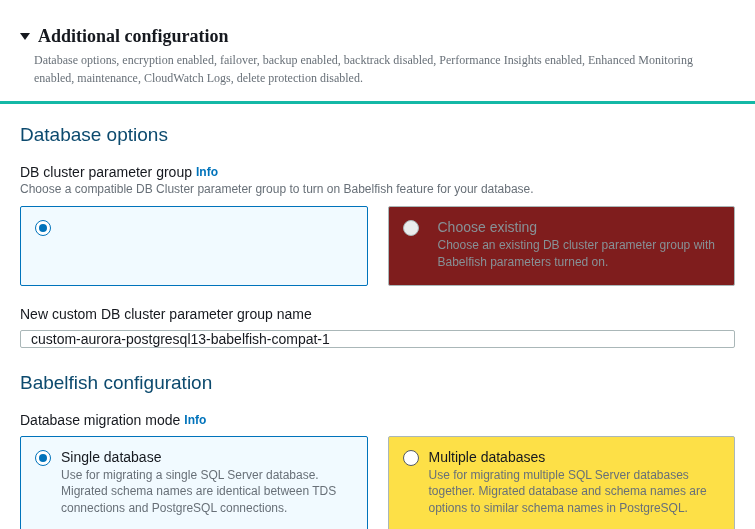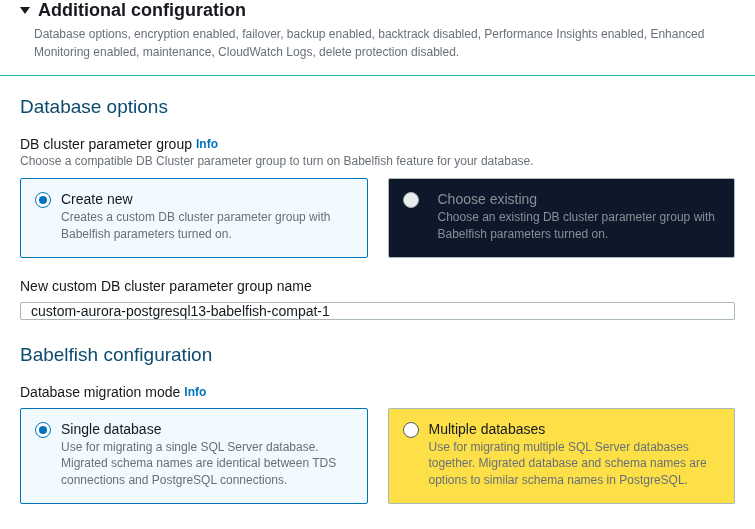--- a/index.html
+++ b/index.html
@@ -4,22 +4,23 @@
   <style>
     * { box-sizing: border-box; margin: 0; padding: 0; }
     body {
       font-family: "Amazon Ember", "Helvetica Neue", Arial, sans-serif;
       font-size: 14px;
       color: #16191f;
       background: #fff;
       width: 755px;
     }
     .top-bar {
-      border-bottom: 1px solid #14b8a6;
-      padding: 0 20px 14px 20px;
+      border-bottom: 3px solid #14b8a6;
+      padding: 26px 20px 14px 20px;
+      font-family: Liberation Serif, serif;
     }
     .section-header {
       display: flex;
       align-items: center;
       gap: 4px;
       margin-bottom: 4px;
     }
     .caret-down {
       width: 0; height: 0;
       border-left: 5px solid transparent;
@@ -82,21 +83,21 @@
       display: flex;
       gap: 10px;
       cursor: pointer;
       background: #fde047;
     }
     .option-card.selected {
       border-color: #0073bb;
       background: #f1faff;
     }
     .option-card.disabled {
-      background: #0f172a;
+      background: #7f1d1d;
       border-color: #aab7b8;
       cursor: default;
       gap: 19px;
     }
     .radio-outer {
       width: 16px; height: 16px;
       border: 1px solid #545b64;
       border-radius: 50%;
       flex-shrink: 0;
       display: flex;
@@ -167,24 +168,20 @@
     <span class="field-label">DB cluster parameter group</span>
     <span class="info-link">Info</span>
   </div>
   <div class="field-help">Choose a compatible DB Cluster parameter group to turn on Babelfish feature for your database.</div>
 
   <div class="option-row">
     <div class="option-card selected">
       <span class="radio-outer">
           <span class="radio-inner"></span>
         </span>
-      <div class="option-body">
-        <div class="option-title">Create new</div>
-        <div class="option-desc">Creates a custom DB cluster parameter group with Babelfish parameters turned on.</div>
-      </div>
     </div>
     <div class="option-card disabled">
       <span class="radio-outer"></span>
       <div class="option-body">
         <div class="option-title">Choose existing</div>
         <div class="option-desc">Choose an existing DB cluster parameter group with Babelfish parameters turned on.</div>
       </div>
     </div>
   </div>
 

